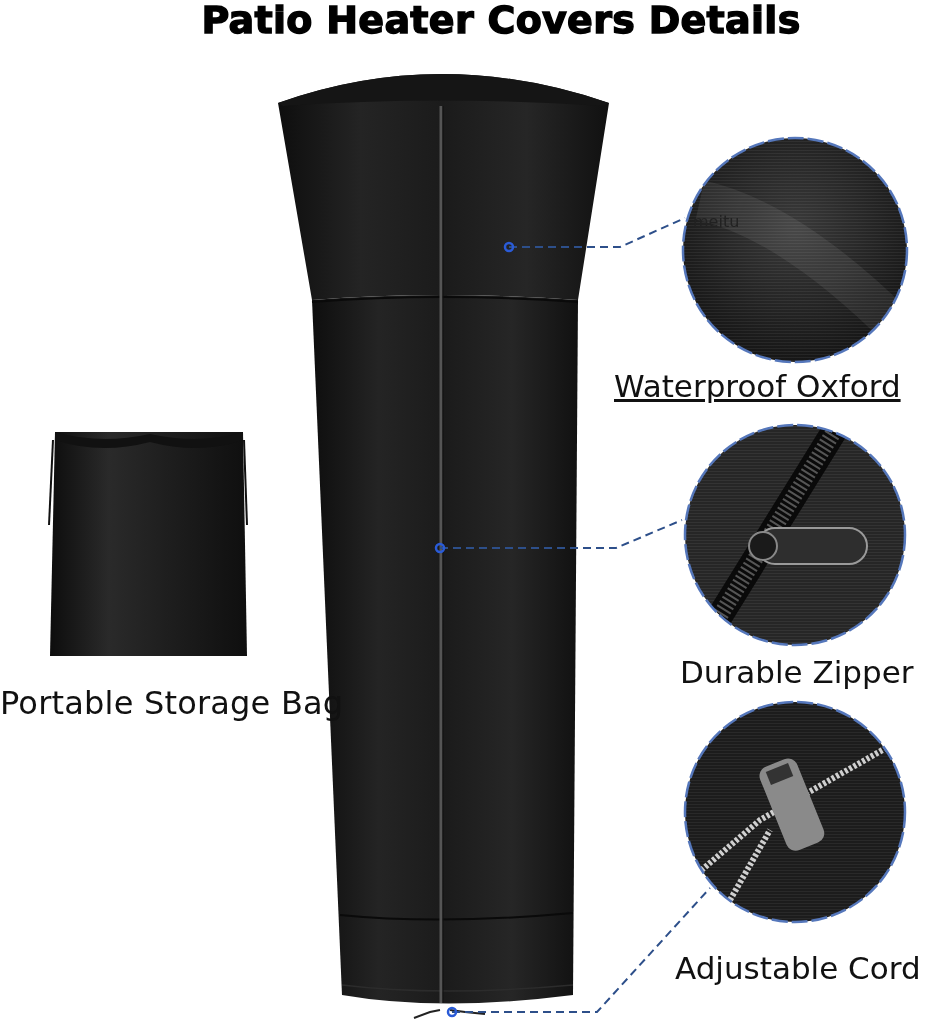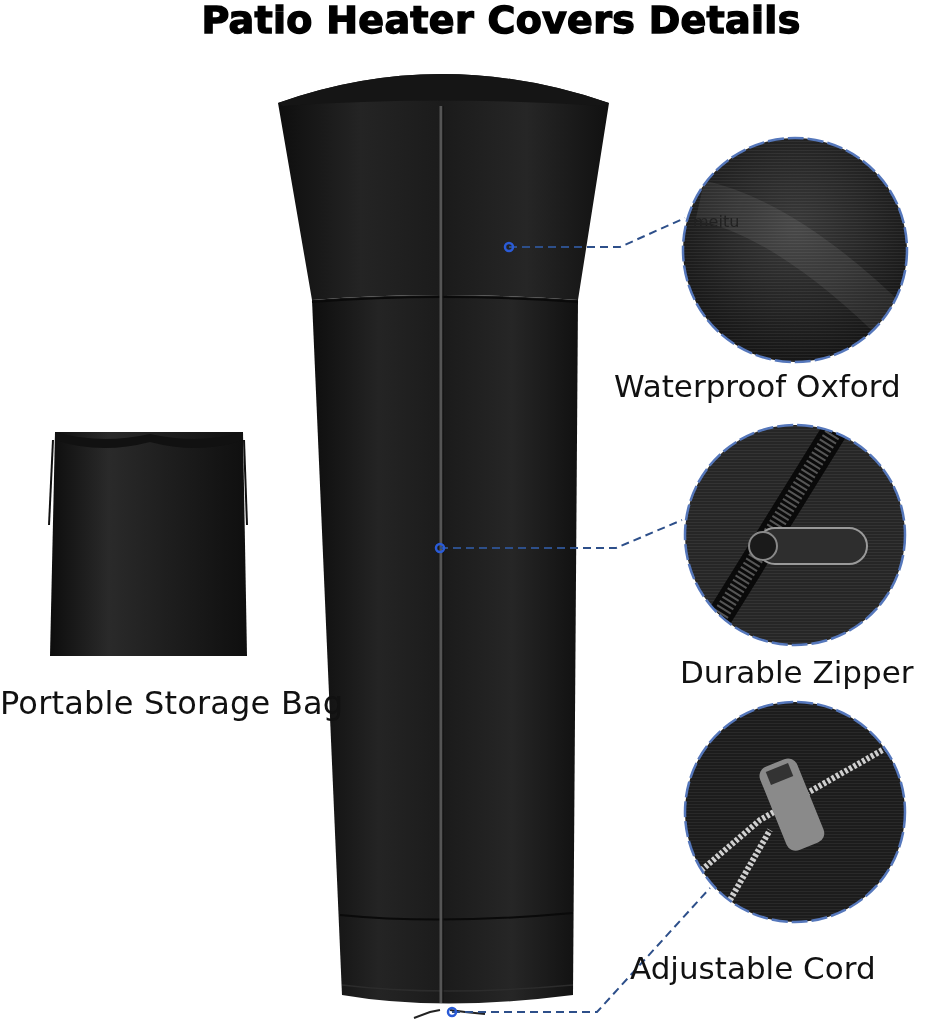--- a/index.html
+++ b/index.html
@@ -1,23 +1,23 @@
 <!DOCTYPE html>
 <html><head>
 <meta charset="utf-8">
 <style>
   html, body { margin:0; padding:0; background:#ffffff; }
   body { width:943px; height:1024px; position:relative; overflow:hidden; font-family:"DejaVu Sans", sans-serif; }
   .title { position:absolute; left:0; top:-2px; width:1002px; text-align:center; font-family:"DejaVu Sans", sans-serif; font-weight:900; font-size:38px; letter-spacing:0.3px; color:#000; }
   .title span { display:inline-block; transform:scaleX(1.0); -webkit-text-stroke:1.4px #000; }
   svg.canvas { position:absolute; left:0; top:0; }
   .label { position:absolute; font-family:"DejaVu Sans", sans-serif; color:#111; font-size:31px; white-space:nowrap; }
-  .lbl-oxford { left:614px; top:368px; }
+  .lbl-oxford { left:614px; top:368px;text-decoration:underline; }
   .lbl-zipper { left:680px; top:654px; }
-  .lbl-cord { left:630px; top:950px; }
+  .lbl-cord { left:675px; top:950px; }
   .lbl-bag { left:0px; top:684px; font-size:32px; letter-spacing:0.2px; }
   .watermark { position:absolute; font-size:16px; color:#222; font-family:"DejaVu Sans", sans-serif; }
 </style>
 </head>
 <body>
 
 <div class="title"><span>Patio Heater Covers Details</span></div>
 
 <svg class="canvas" width="943" height="1024" viewBox="0 0 943 1024">
   <defs>

